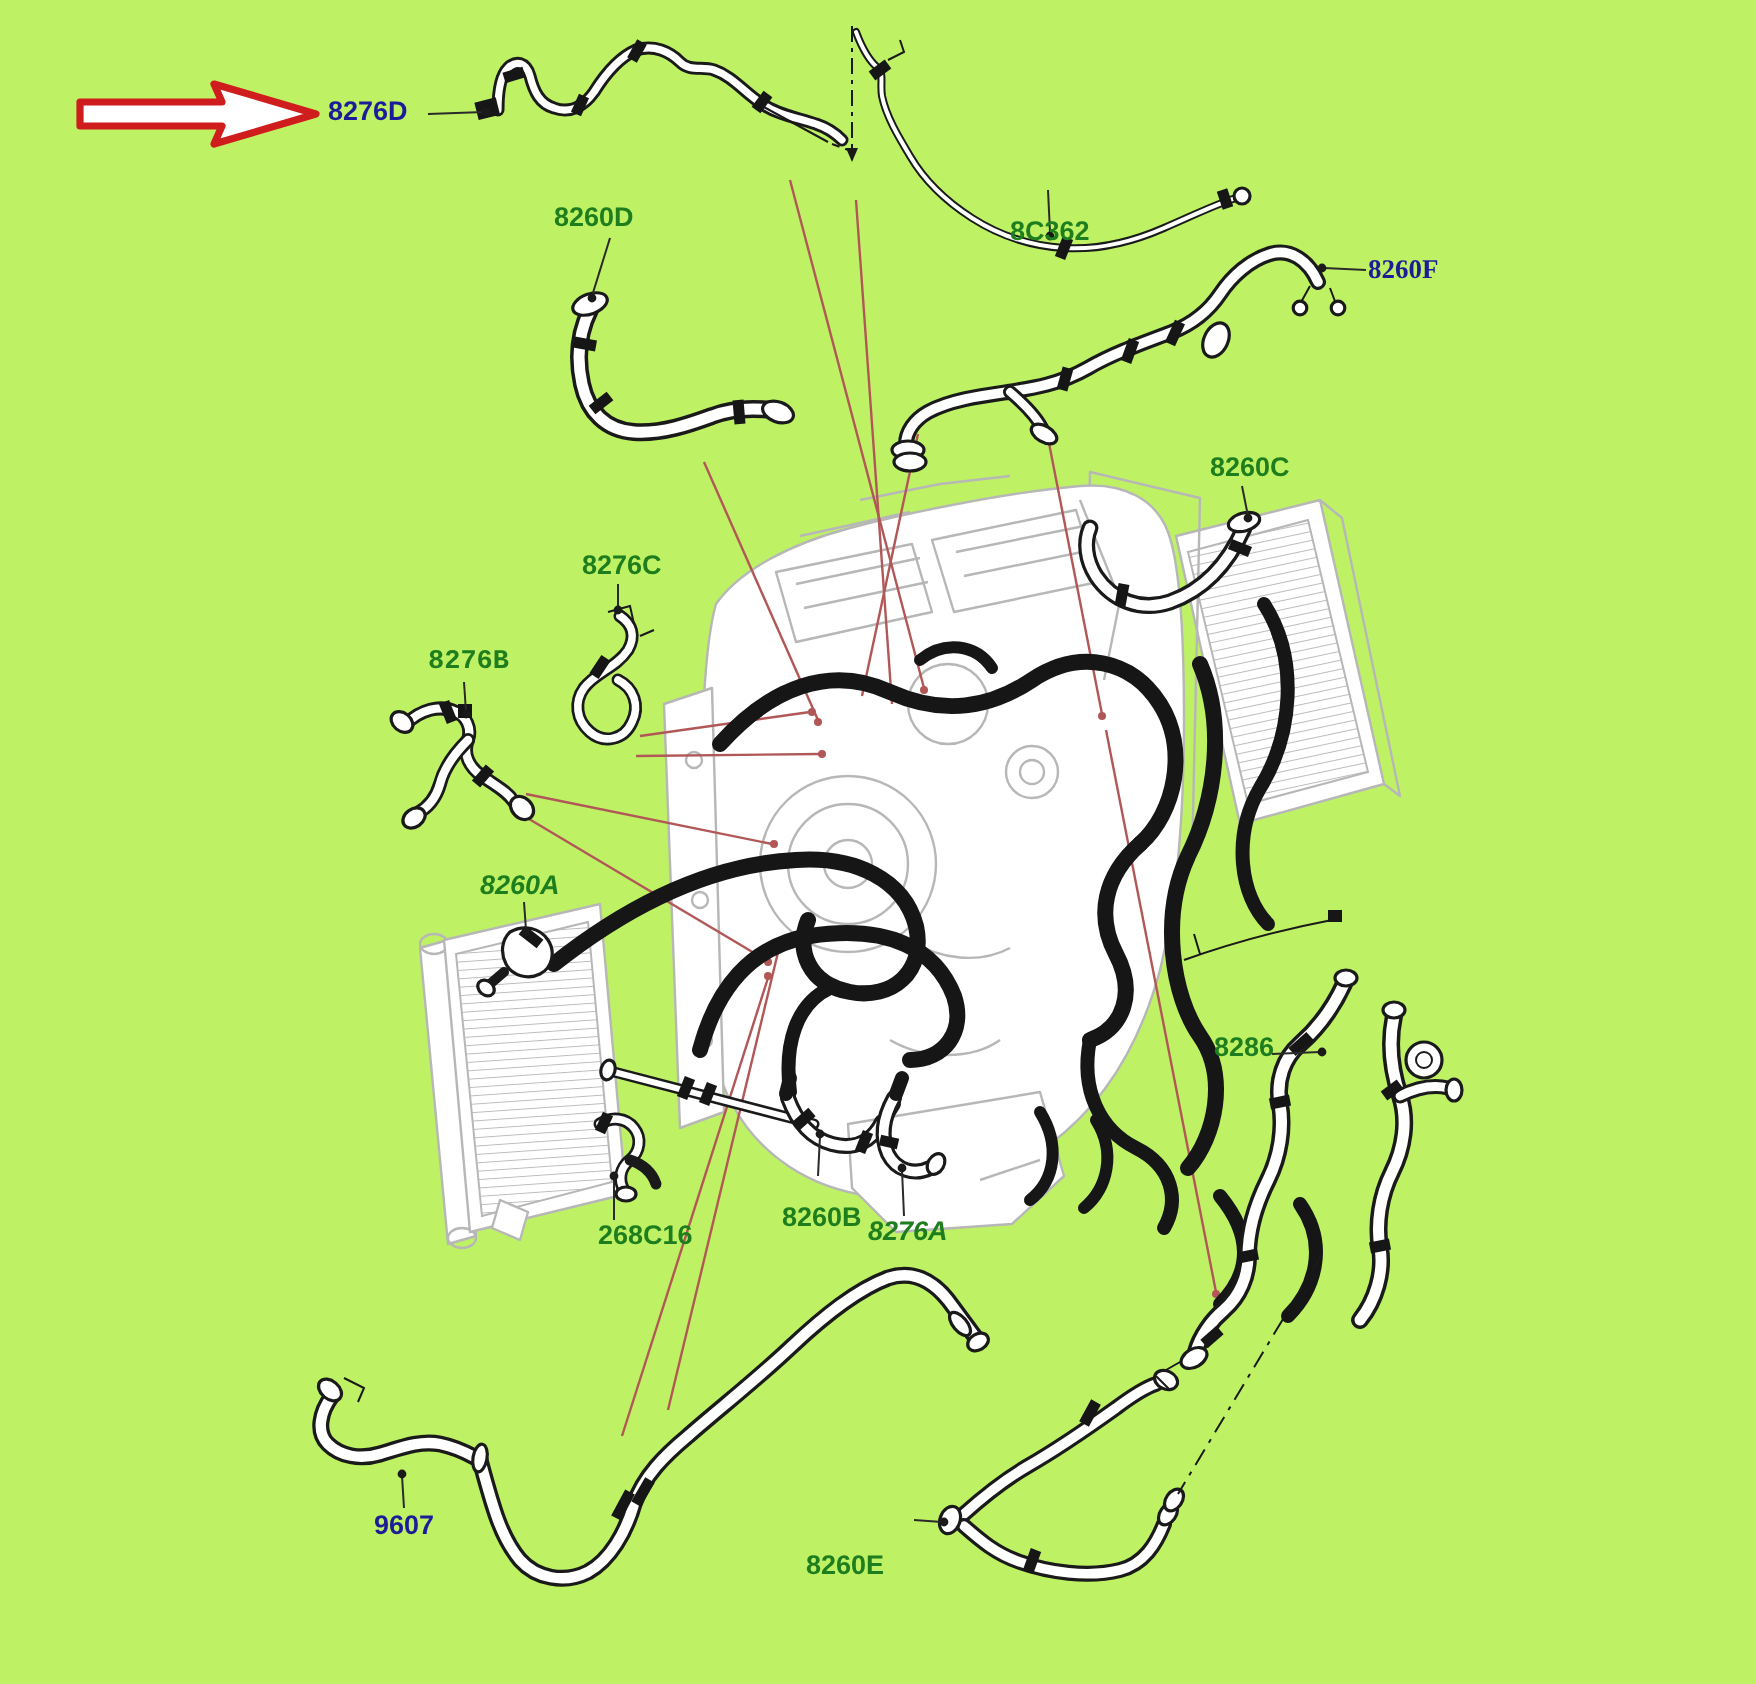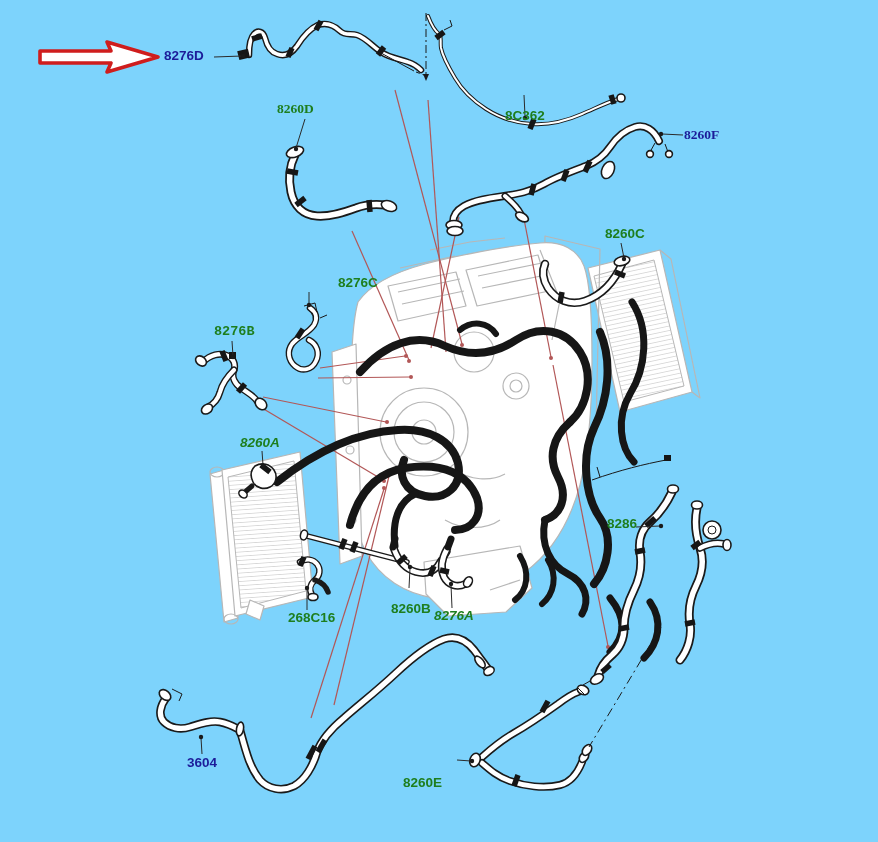--- a/index.html
+++ b/index.html
@@ -1,17 +1,17 @@
 <!DOCTYPE html>
 <html><head>
 <meta charset="utf-8">
 <style>
   html,body{margin:0;padding:0;background:#ffffff;}
   body{width:878px;height:842px;overflow:hidden;}
-  .stage{position:relative;width:878px;height:842px;font-family:"Liberation Sans",sans-serif;background:#7dd3fc;}
+  .stage{position:relative;width:878px;height:842px;font-family:"Liberation Sans",sans-serif;background:#bef264;}
   .stage svg{position:absolute;left:0;top:0;}
   .part-label{position:absolute;font-weight:bold;font-size:13.5px;white-space:nowrap;line-height:1;cursor:pointer;}
   .tubeO{fill:none;stroke:#1a1a1a;stroke-linecap:round;stroke-linejoin:round;}
   .tubeI{fill:none;stroke:#ffffff;stroke-linecap:round;stroke-linejoin:round;}
   .thin{fill:none;stroke:#1a1a1a;stroke-width:1;}
   .gray{fill:none;stroke:#b7b7b7;stroke-width:1.2;stroke-linejoin:round;}
   .grayf{fill:#ffffff;stroke:#b7b7b7;stroke-width:1.2;stroke-linejoin:round;}
   .red{stroke:#b25757;stroke-width:1.2;fill:none;}
   .blk{fill:none;stroke:#161616;stroke-linecap:round;}
   .clamp{stroke:#161616;stroke-width:5.5;stroke-linecap:butt;}
@@ -311,28 +311,28 @@
         <circle cx="472" cy="761" r="2.2" fill="#1a1a1a"></circle>
   </g>
 
   <g>
     <path d="M40,51 L111,51 L107,42 L158,57 L107,72 L111,63 L40,63 Z" fill="#ffffff" stroke="#cf1d1d" stroke-width="3.6" stroke-linejoin="round"></path>
   </g>
 </svg>
 
 <div id="labels-layer">
       <div class="part-label" style="left: 164px; top: 49px; color: rgb(28, 28, 153);">8276D</div>
-      <div class="part-label" style="left: 277px; top: 102px; color: rgb(30, 126, 30); font-family: Liberation Serif, serif;">8260D</div>
+      <div class="part-label" style="left: 277px; top: 102px; color: rgb(30, 126, 30);">8260D</div>
       <div class="part-label" style="left: 505px; top: 78px; color: rgb(30, 126, 30); margin-top: 31px;">8C362</div>
       <div class="part-label" style="left: 684px; top: 128px; color: rgb(28, 28, 153); font-family: Liberation Serif, serif;">8260F</div>
       <div class="part-label" style="left: 605px; top: 227px; color: rgb(30, 126, 30);">8260C</div>
-      <div class="part-label" style="left: 291px; top: 276px; color: rgb(30, 126, 30); margin-left: 47px;">8276C</div>
+      <div class="part-label" style="left: 291px; top: 276px; color: rgb(30, 126, 30);">8276C</div>
       <div class="part-label" style="left: 214px; top: 325px; color: rgb(30, 126, 30); font-family: Liberation Mono, monospace;">8276B</div>
       <div class="part-label" style="left: 240px; top: 436px; color: rgb(30, 126, 30); font-style: italic;">8260A</div>
       <div class="part-label" style="left: 607px; top: 517px; color: rgb(30, 126, 30);">8286</div>
-      <div class="part-label" style="left: 288px; top: 611px; color: rgb(30, 126, 30);">268C16</div>
+      <div class="part-label" style="left: 299px; top: 611px; color: rgb(30, 126, 30);">268C16</div>
       <div class="part-label" style="left: 391px; top: 602px; color: rgb(30, 126, 30);">8260B</div>
       <div class="part-label" style="left: 434px; top: 609px; color: rgb(30, 126, 30); font-style: italic;">8276A</div>
-      <div class="part-label" style="left: 187px; top: 756px; color: rgb(28, 28, 153);">3604</div>
+      <div class="part-label" style="left: 187px; top: 756px; color: rgb(28, 28, 153);">9607</div>
       <div class="part-label" style="left: 403px; top: 776px; color: rgb(30, 126, 30);">8260E</div>
     </div>
 
 </div>
 
 </body></html>

